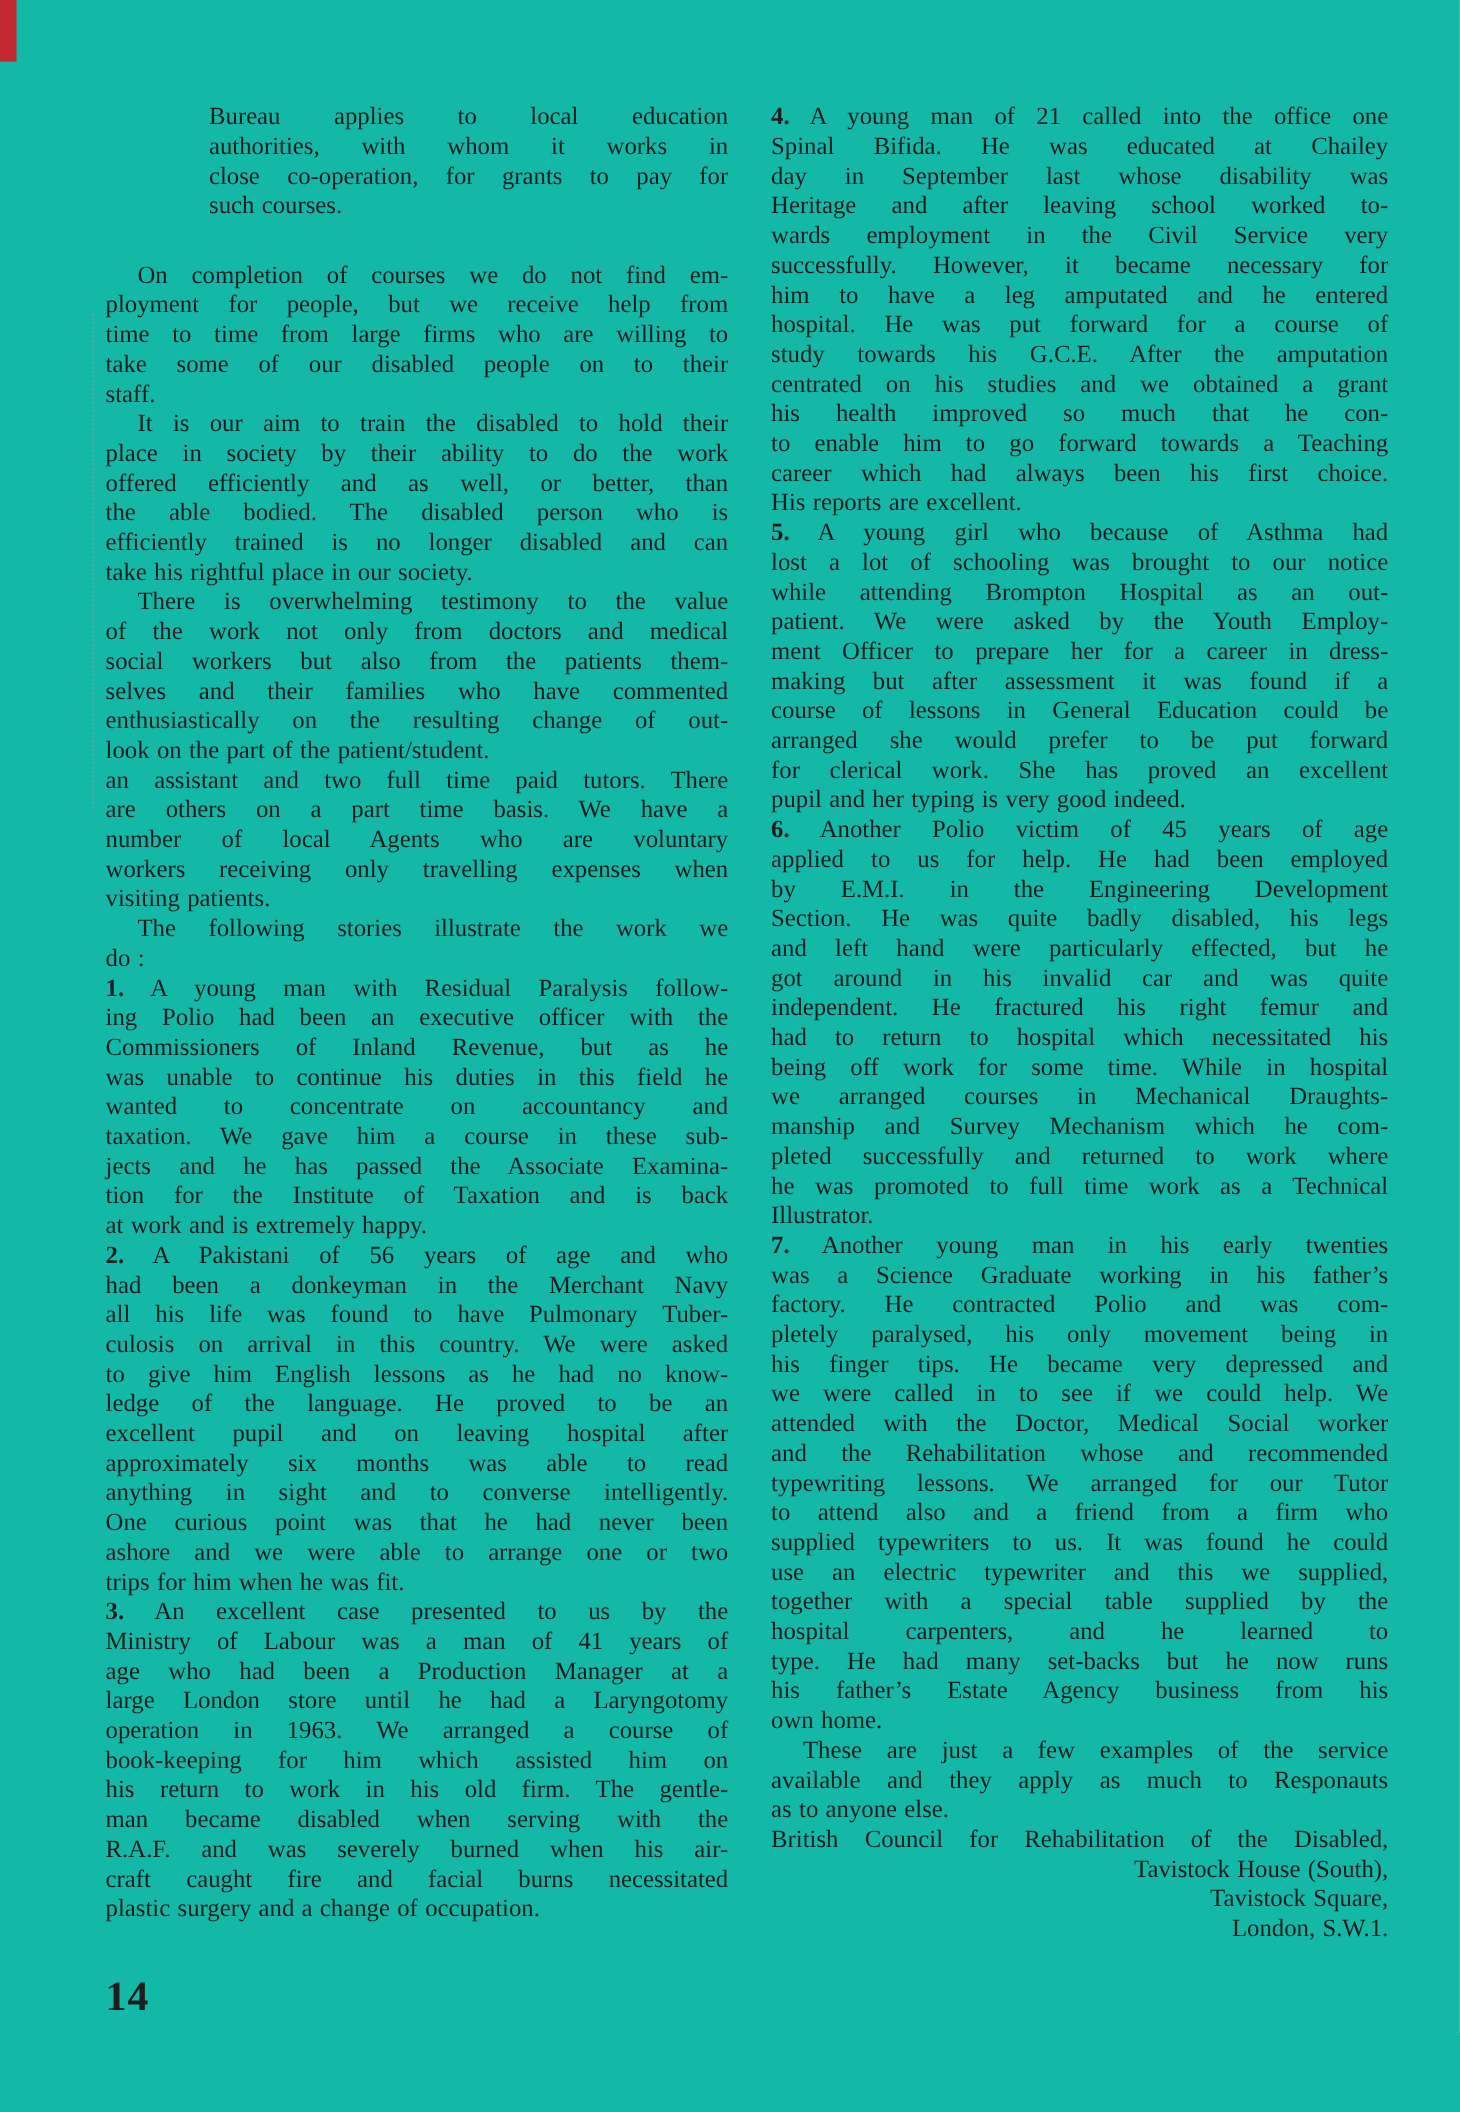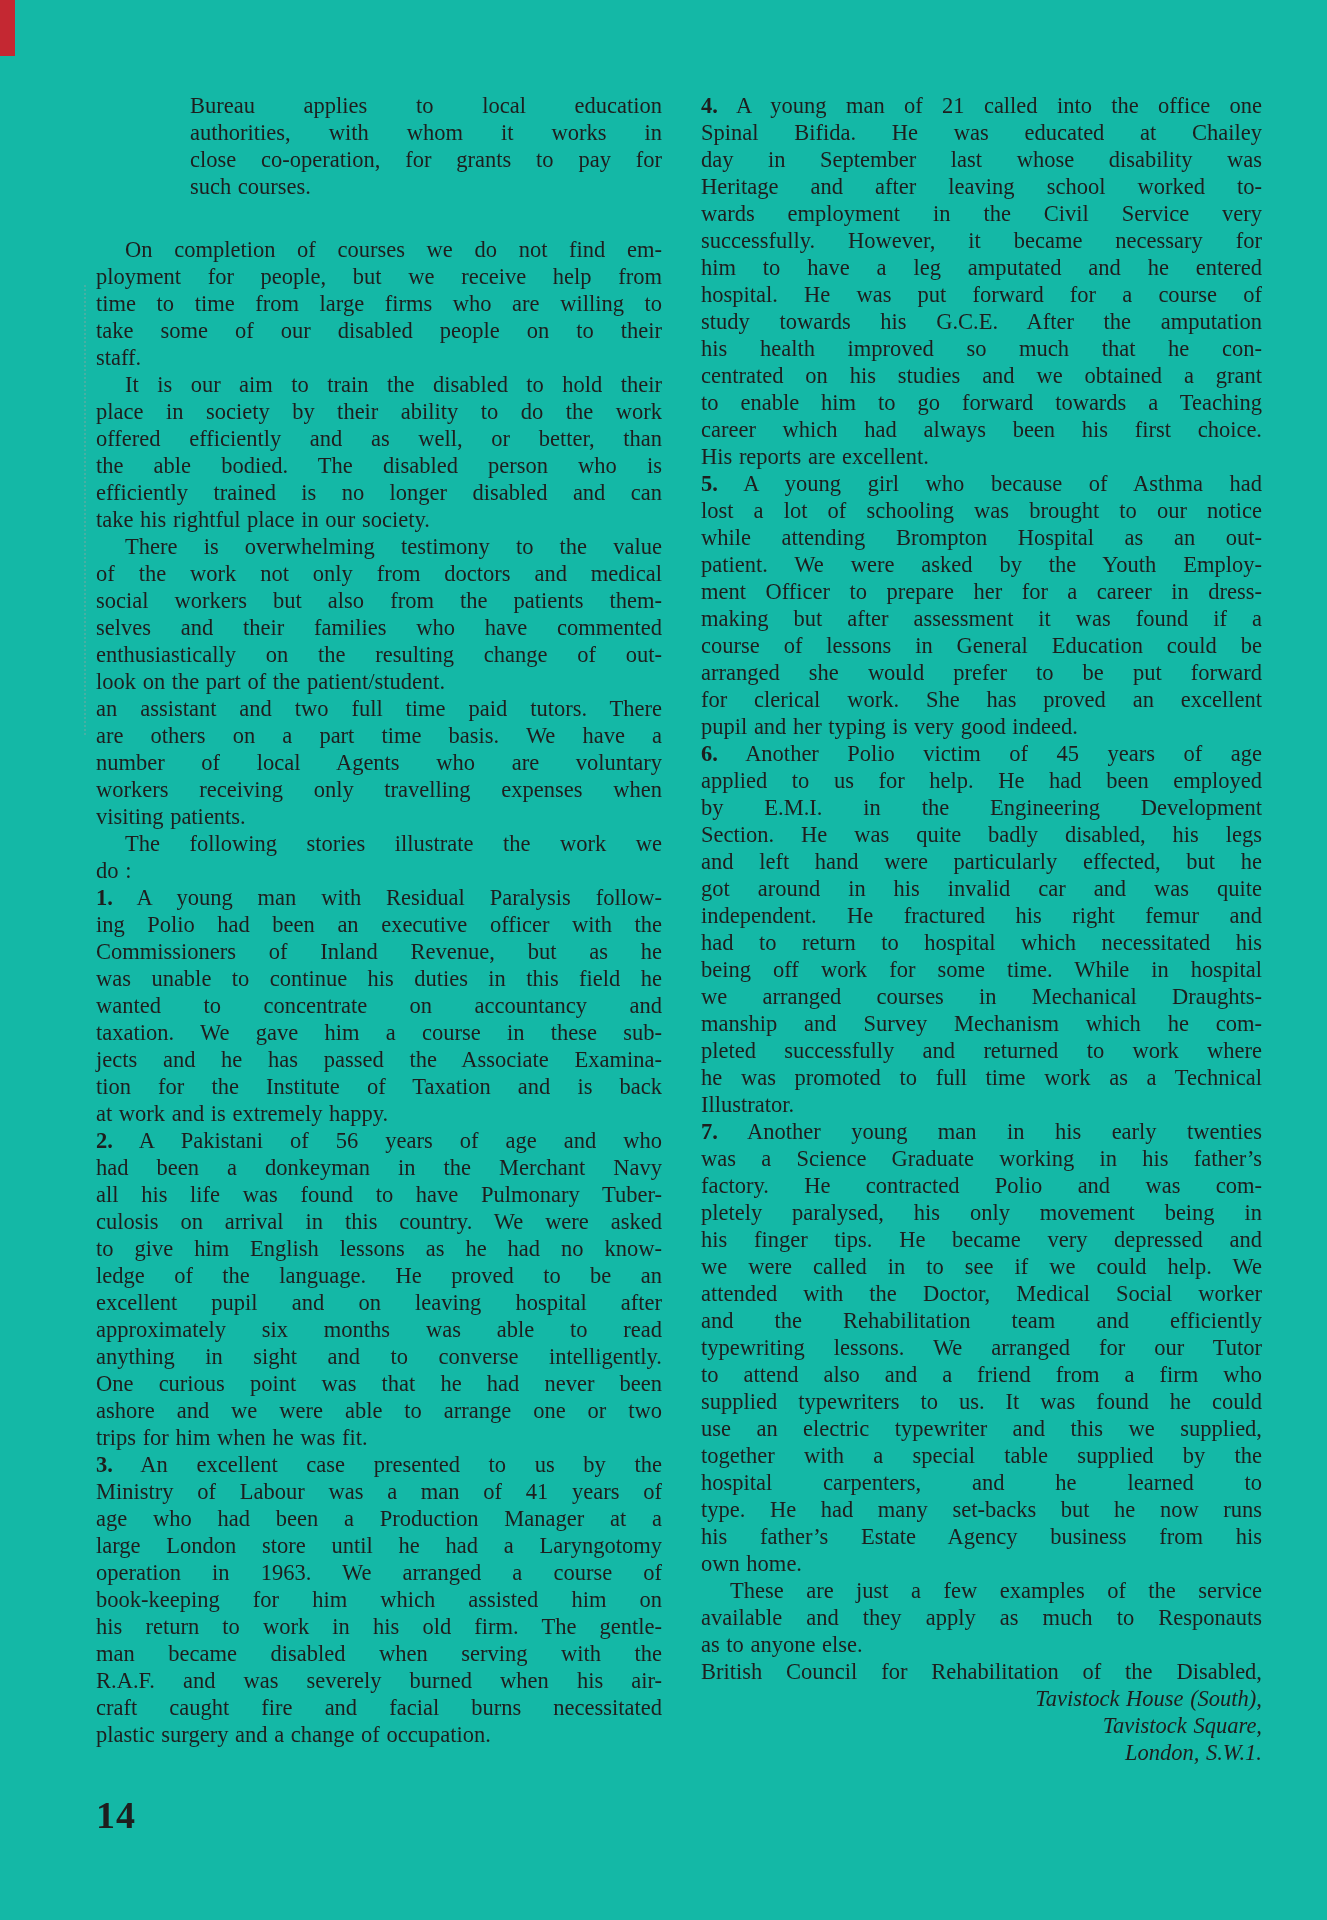--- a/index.html
+++ b/index.html
@@ -32,21 +32,21 @@
     -moz-text-align-last:justify;
     text-align-last:justify;
     word-spacing:1px;
     white-space:nowrap;
   }
   .line.last{text-align-last:left;-moz-text-align-last:left;}
   .para.indent .line.first{text-indent:29px;font-family:Liberation Serif, serif;}
   .para.inset-gap{margin-left:94px;margin-bottom:36px;}
   .para-number{font-weight:bold;}
   .para.italic-left .line{text-align-last:justify;-moz-text-align-last:justify;}
-  .para.italic-right .line{font-style:italic;text-align:right;text-align-last:right;-moz-text-align-last:right;}
+  .para.italic-right .line{text-align:right;text-align-last:right;-moz-text-align-last:right;}
   .page-number{
     position:absolute;left:96px;top:1793px;
     font-size:38px;font-weight:bold;letter-spacing:1px;
   }
 </style>
 </head>
 <body>
 
 <div class="page" style="background: #14b8a6; color: rgb(30, 30, 30); padding-left: 30px;">
   <div class="red-mark" style="background: rgb(196, 40, 50);"></div>
@@ -135,22 +135,22 @@
       <div class="para numbered">
         <div class="line first"><b class="para-number">4.</b> A young man of 21 called into the office one</div>
         <div class="line">Spinal Bifida.  He was educated at Chailey</div>
         <div class="line">day in September last whose disability was</div>
         <div class="line">Heritage and after leaving school worked to-</div>
         <div class="line">wards employment in the Civil Service very</div>
         <div class="line">successfully.  However, it became necessary for</div>
         <div class="line">him to have a leg amputated and he entered</div>
         <div class="line">hospital.  He was put forward for a course of</div>
         <div class="line">study towards his G.C.E.  After the amputation</div>
+        <div class="line">centrated on his studies and we obtained a grant</div>
         <div class="line">his health improved so much that he con-</div>
-        <div class="line">centrated on his studies and we obtained a grant</div>
         <div class="line">to enable him to go forward towards a Teaching</div>
         <div class="line">career which had always been his first choice.</div>
         <div class="line last">His reports are excellent.</div>
       </div>
       <div class="para numbered">
         <div class="line first"><b class="para-number">5.</b> A young girl who because of Asthma had</div>
         <div class="line">lost a lot of schooling was brought to our notice</div>
         <div class="line">while attending Brompton Hospital as an out-</div>
         <div class="line">patient.  We were asked by the Youth Employ-</div>
         <div class="line">ment Officer to prepare her for a career in dress-</div>
@@ -177,21 +177,21 @@
         <div class="line last">Illustrator.</div>
       </div>
       <div class="para numbered">
         <div class="line first"><b class="para-number">7.</b> Another young man in his early twenties</div>
         <div class="line">was a Science Graduate working in his father’s</div>
         <div class="line">factory.  He contracted Polio and was com-</div>
         <div class="line">pletely paralysed, his only movement being in</div>
         <div class="line">his finger tips.  He became very depressed and</div>
         <div class="line">we were called in to see if we could help.  We</div>
         <div class="line">attended with the Doctor, Medical Social worker</div>
-        <div class="line">and the Rehabilitation team and efficiently</div>
+        <div class="line">and the Rehabilitation whose and recommended</div>
         <div class="line">typewriting lessons.  We arranged for our Tutor</div>
         <div class="line">to attend also and a friend from a firm who</div>
         <div class="line">supplied typewriters to us.  It was found he could</div>
         <div class="line">use an electric typewriter and this we supplied,</div>
         <div class="line">together with a special table supplied by the</div>
         <div class="line">hospital carpenters, and he learned to</div>
         <div class="line">type.  He had many set-backs but he now runs</div>
         <div class="line">his father’s Estate Agency business from his</div>
         <div class="line last">own home.</div>
       </div>

